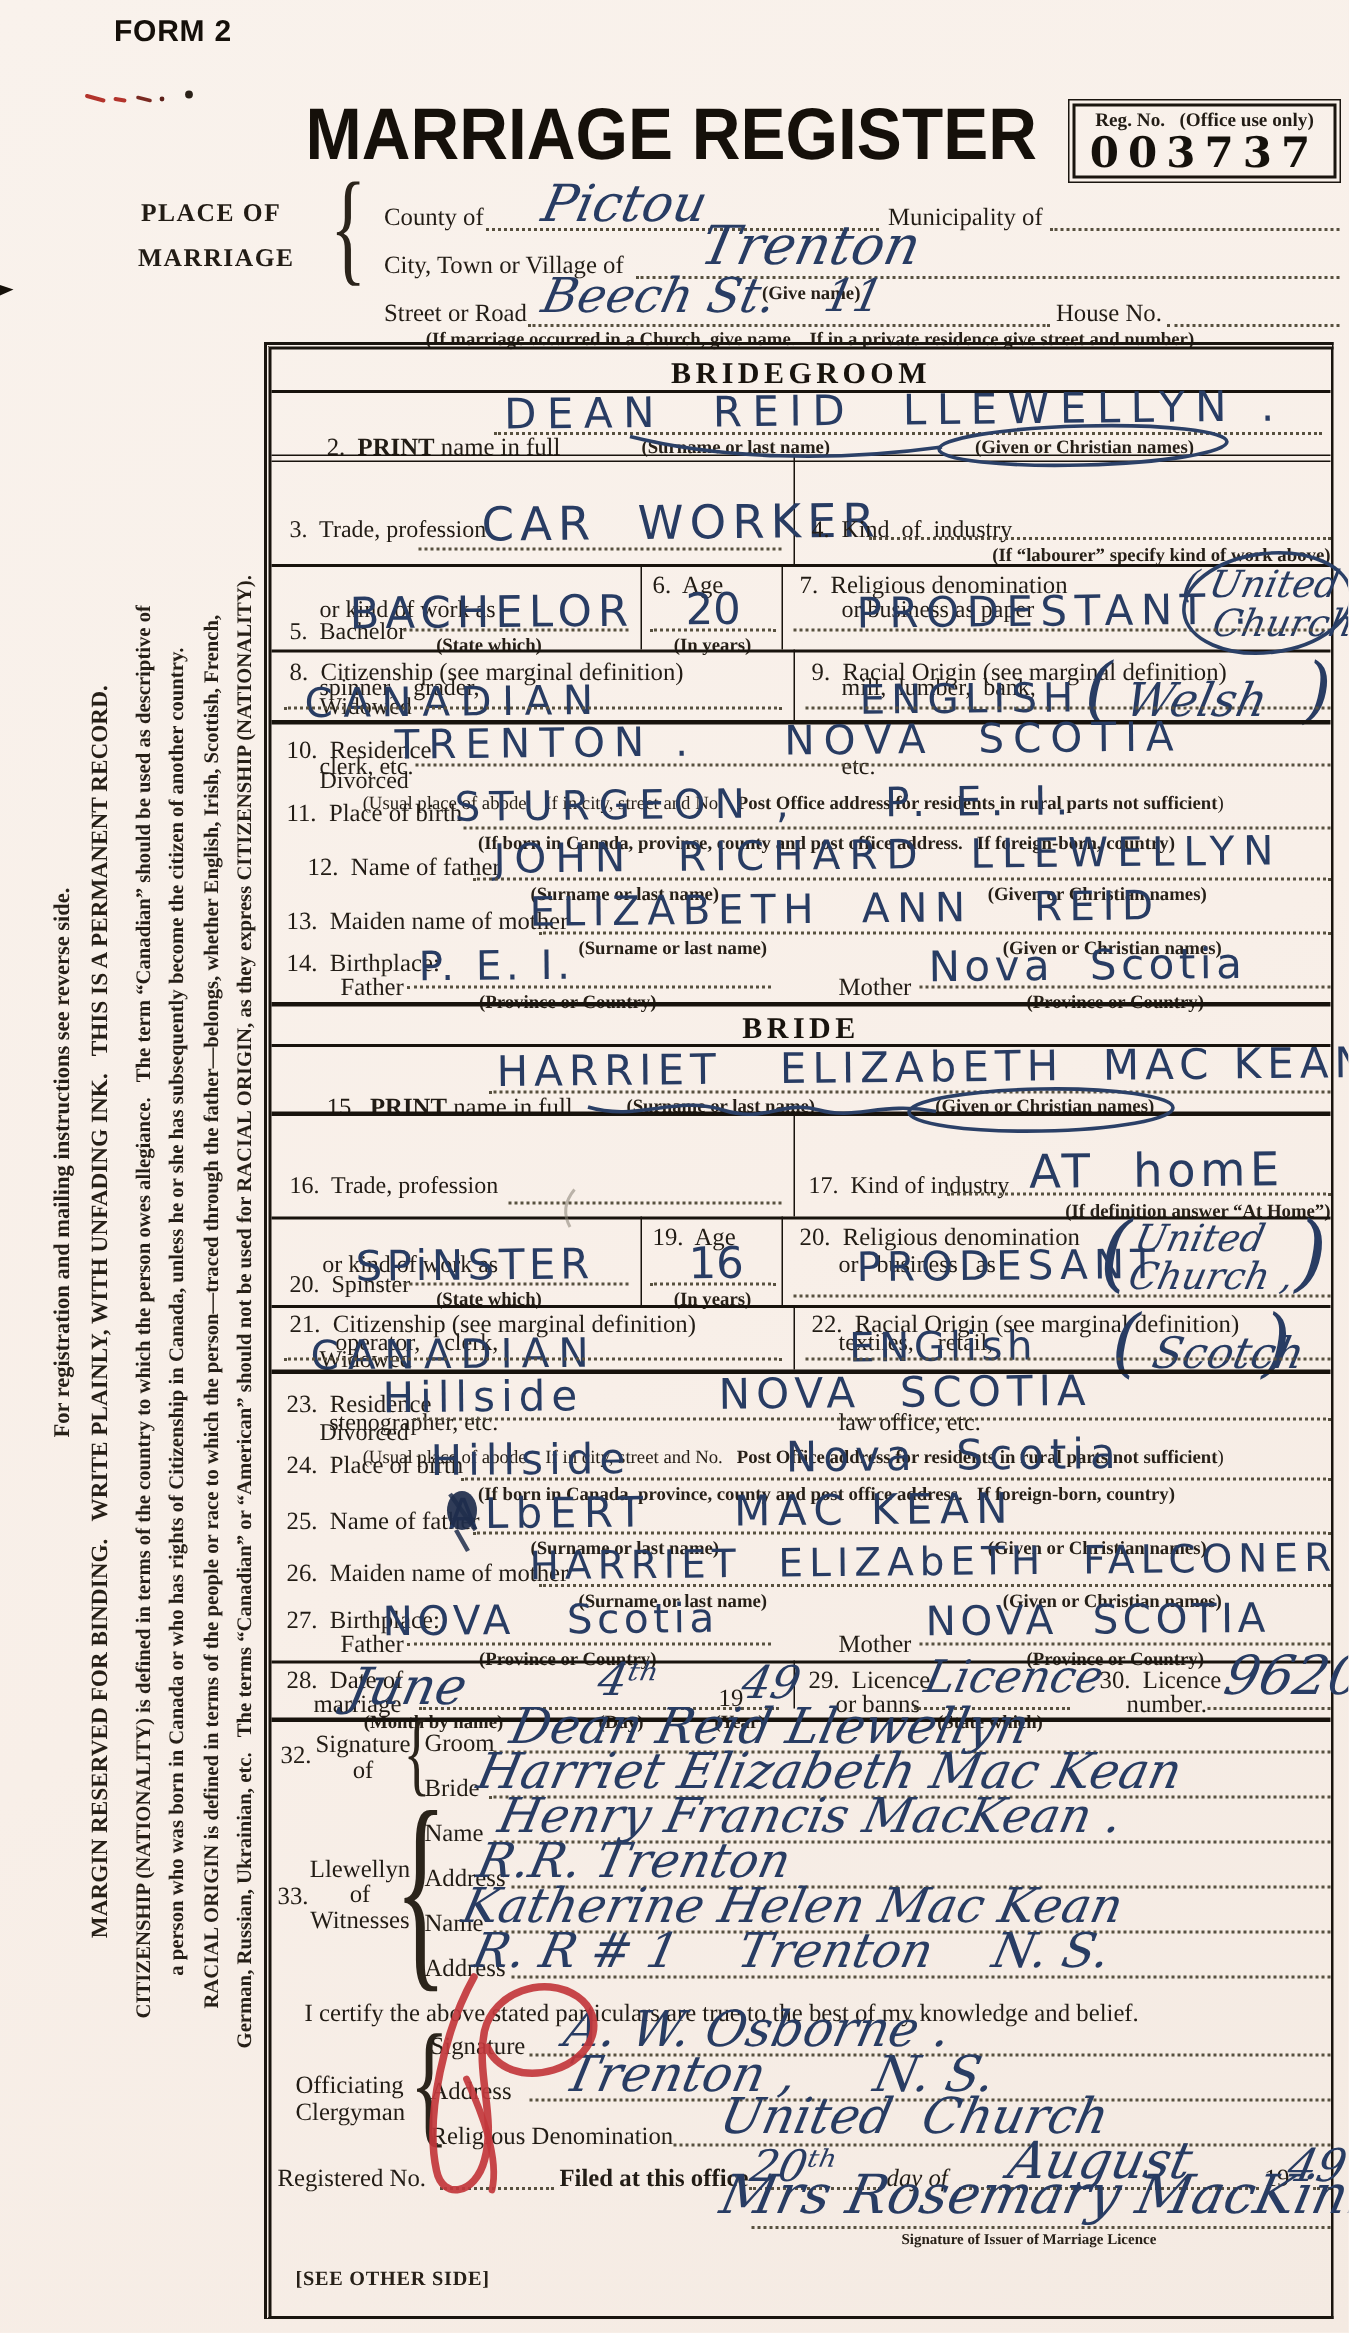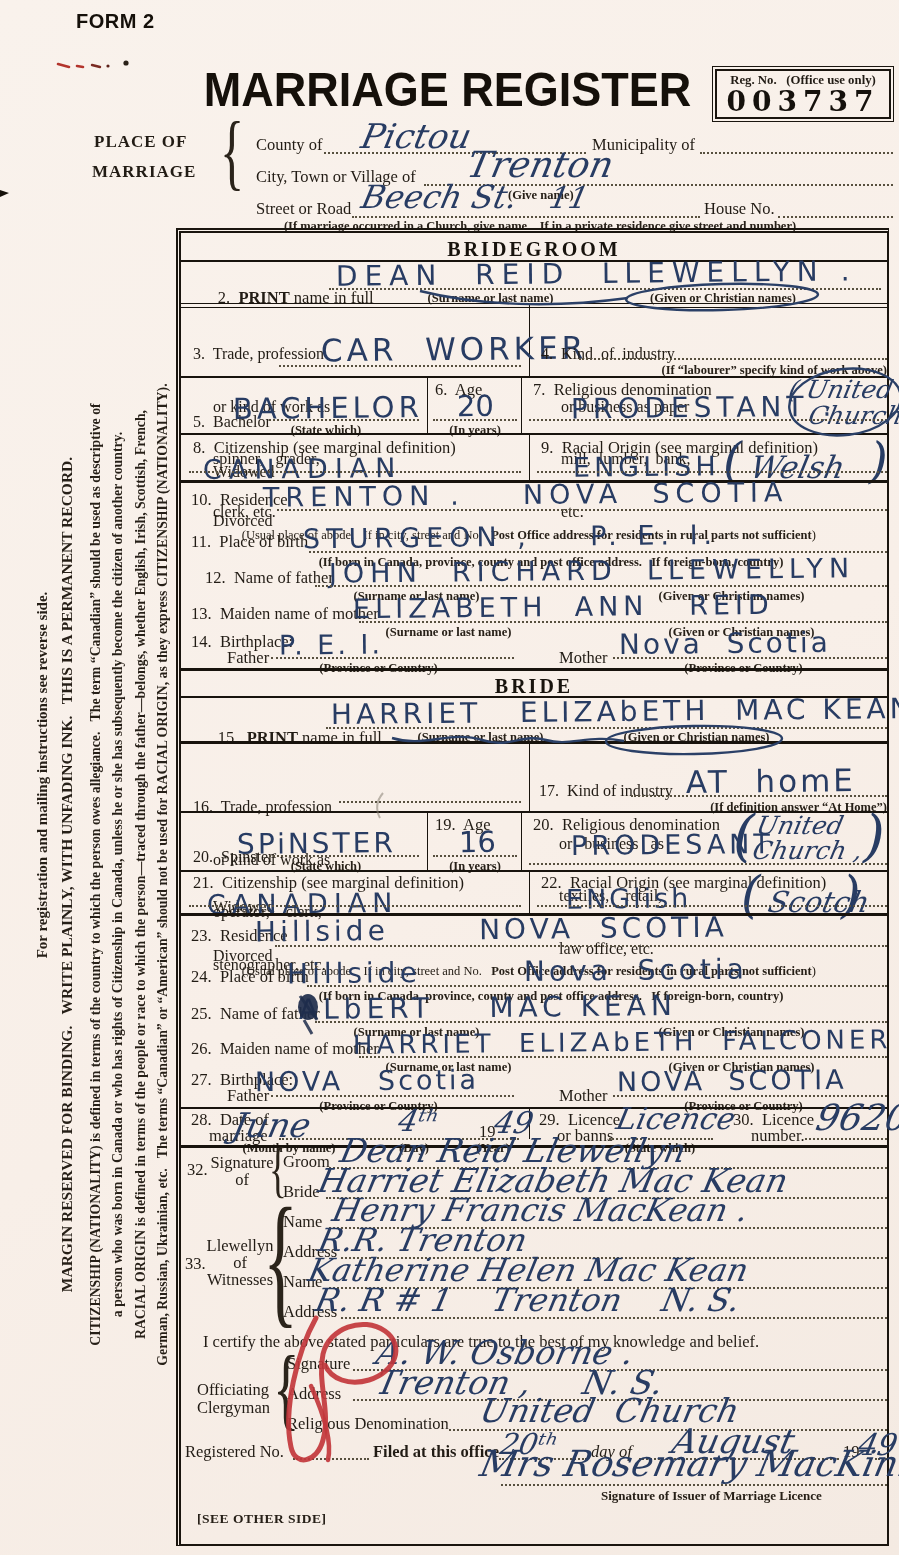--- a/index.html
+++ b/index.html
@@ -173,21 +173,21 @@
     <div class="lb" style="left:12px;top:478px;">
       <span>15.  </span><span style="font-weight:bold">PRINT</span><span> name in full</span>
     </div>
     <div class="hwp" style="left:150px;top:462px;font-size:28px;letter-spacing:4px;">HARRIET   ELIZAbETH  MAC KEAN</div>
     <div class="dl" style="left:145px;top:494px;width:561px;"></div>
     <div class="sb ctr" style="left:212px;top:497px;width:175px;">(Surname or last name)</div>
     <div class="sb ctr" style="left:428px;top:497px;width:175px;">(Given or Christian names)</div>
     <div class="hr3" style="left:0;top:508px;width:706px;"></div>
 
     <div class="vr" style="left:348px;top:508px;height:70px;"></div>
-    <div class="lb lbm" style="left:12px;top:530px;">
+    <div class="lb lbm" style="left:12px;top:514px;text-align:right;">
       <div>16.  Trade, profession</div>
       <div style="padding-left:20px">or kind of work as</div>
       <div style="padding-left:20px">operator,    clerk,</div>
       <div style="padding-left:20px">stenographer, etc.</div>
     </div>
     <div class="dl" style="left:158px;top:568px;width:182px;"></div>
     <div class="hwp" style="left:180px;top:540px;font-size:28px;"></div>
     <div class="lb lbm" style="left:358px;top:514px;">
       <div>17.  Kind of industry</div>
       <div style="padding-left:20px">or   business   as</div>
@@ -336,21 +336,21 @@
     <div class="dl" style="left:318px;top:1225px;width:88px;"></div>
     <div class="hws" style="left:320px;top:1194px;font-size:29px;">20ᵗʰ</div>
     <div class="lb" style="left:410px;top:1210px;font-style:italic;">day of</div>
     <div class="dl" style="left:458px;top:1225px;width:200px;"></div>
     <div class="hws" style="left:492px;top:1188px;font-size:34px;">August</div>
     <div class="lb" style="left:662px;top:1210px;">19</div>
     <div class="hws" style="left:678px;top:1194px;font-size:30px;">49</div>
     <div class="dl" style="left:694px;top:1225px;width:12px;"></div>
     <div class="dl" style="left:320px;top:1251px;width:386px;"></div>
     <div class="hws" style="left:300px;top:1210px;font-size:36px;">Mrs Rosemary MacKinnon</div>
-    <div class="sb" style="left:420px;top:1255px;font-size:13px;">Signature of Issuer of Marriage Licence</div>
+    <div class="sb" style="left:420px;top:1255px;font-size:10px;">Signature of Issuer of Marriage Licence</div>
     <div class="sb" style="left:16px;top:1278px;font-size:13.5px;letter-spacing:.5px;">[SEE OTHER SIDE]</div>
   </div>
 
   <svg class="overlay" width="899" height="1555" viewBox="0 0 899 1555">
 
     <path d="M420,291 C480,306 555,308 628,298" fill="none" stroke="#2b4067" stroke-width="2.4"></path>
     <ellipse cx="722" cy="297" rx="96" ry="13" transform="rotate(-1.5 722 297)" fill="none" stroke="#2b4067" stroke-width="2.4"></ellipse>
 
     <ellipse cx="845" cy="402" rx="56" ry="33" transform="rotate(-7 845 402)" fill="none" stroke="#2b4067" stroke-width="2.4"></ellipse>
 

